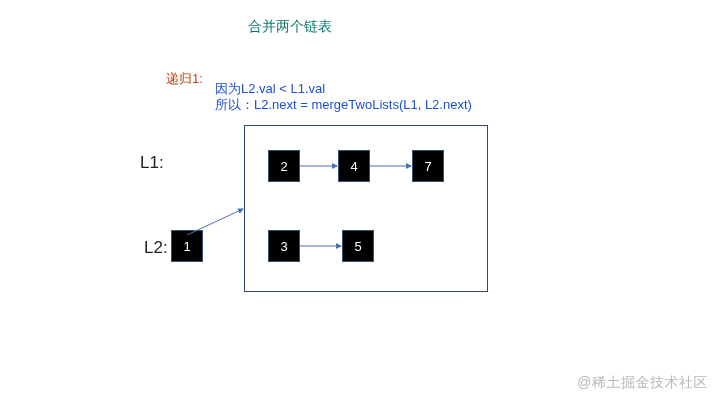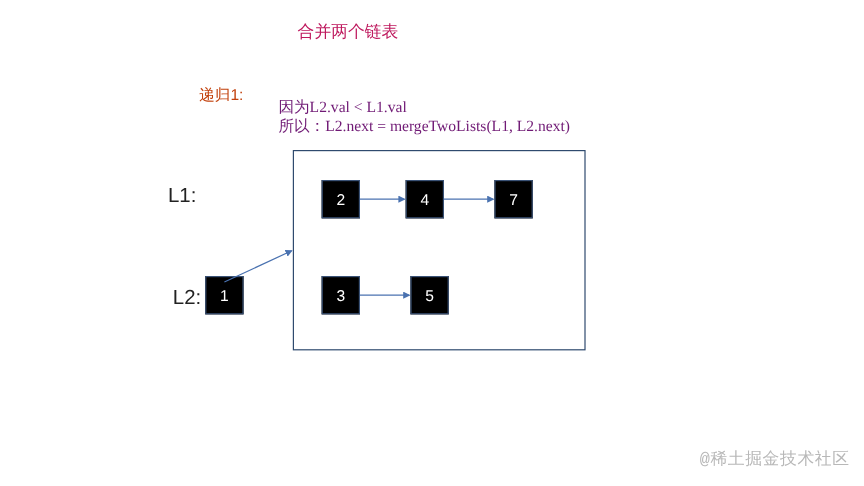--- a/index.html
+++ b/index.html
@@ -1,26 +1,26 @@
 <!DOCTYPE html>
 <html><head>
 <meta charset="utf-8">
 <style>
   html, body { margin:0; padding:0; }
   body { width:720px; height:405px; background:#ffffff; position:relative; overflow:hidden;
          font-family:"Liberation Sans","DejaVu Sans",sans-serif; color:#222; }
   .abs { position:absolute; }
-  .title { left:0; width:580px; top:18px; text-align:center; font-size:14px; color:#be185d; }
+  .title { left:0; width:580px; top:18px; text-align:center; font-size:14px; color:#0f766e; }
   .step { left:166px; top:70px; font-size:13px; color:#c2410c; }
-  .line { left:232px; font-size:13px; color:#701a75; white-space:nowrap;font-family:Liberation Serif, serif; }
+  .line { left:215px; font-size:13px; color:#1d4ed8; white-space:nowrap; }
   .lbl { font-size:17px; color:#222; }
   .frame { left:244px; top:125px; width:244px; height:167px; border:1.3px solid #2f4a6e; box-sizing:border-box; }
   .node { width:32px; height:32px; background:#000; border:1px solid #3a5276; box-sizing:border-box;
           color:#fff; font-size:13px; display:flex; align-items:center; justify-content:center; }
-  .wm { right:12px; top:374px; font-size:14px; color:#b8b8b8; letter-spacing:0.5px;font-family:Liberation Mono, monospace; }
+  .wm { right:12px; top:374px; font-size:14px; color:#b8b8b8; letter-spacing:0.5px; }
   svg.arrows { position:absolute; left:0; top:0; }
 </style>
 </head>
 <body>
 
 <div class="abs title">合并两个链表</div>
 
 <div class="abs step">递归1:</div>
 <div class="abs line" style="top:80px">因为L2.val &lt; L1.val</div>
 <div class="abs line" style="top:96px">所以：L2.next = mergeTwoLists(L1, L2.next)</div>

